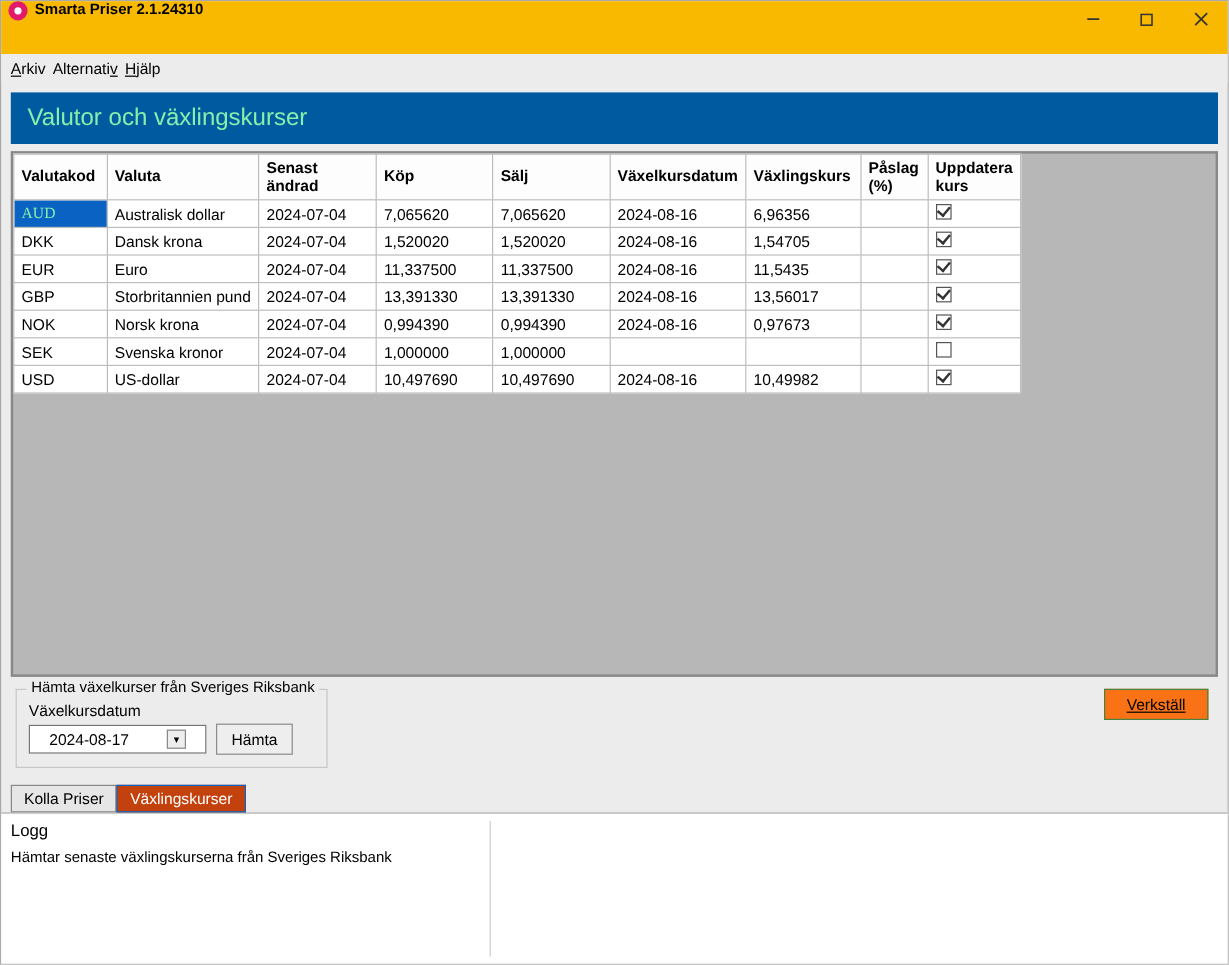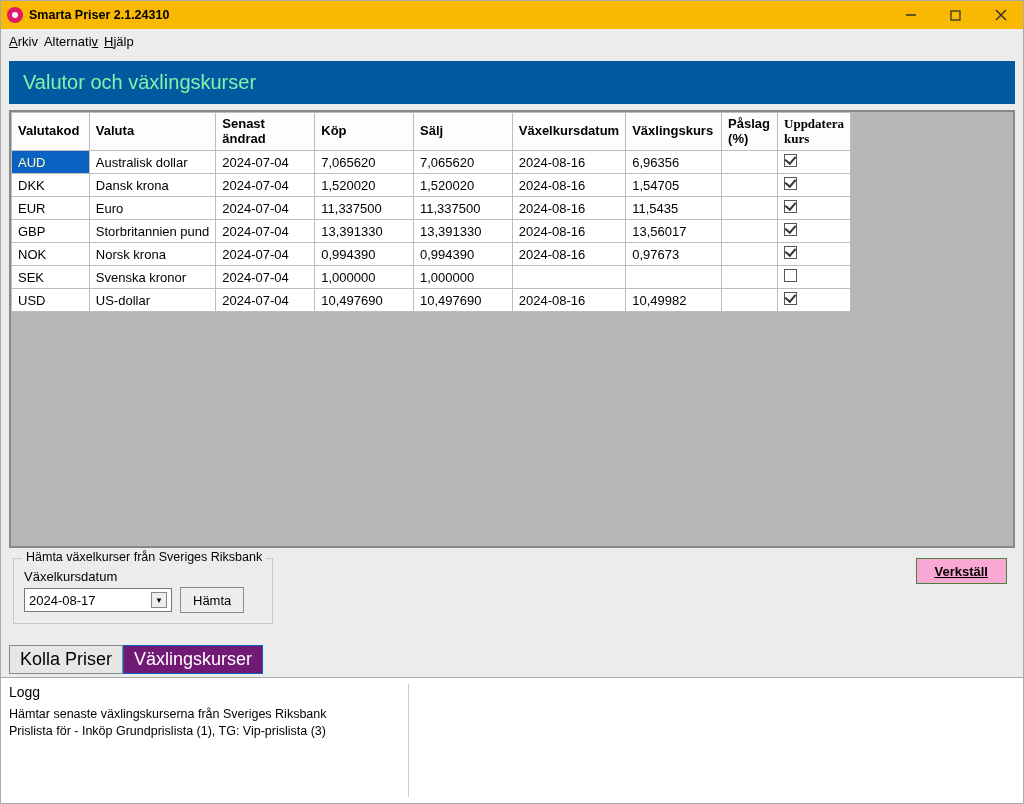--- a/index.html
+++ b/index.html
@@ -1,60 +1,60 @@
 <!DOCTYPE html>
 <html><head>
 <meta charset="utf-8">
 <style>
   * { box-sizing: border-box; }
   html, body { margin:0; padding:0; font-family: "Segoe UI", Tahoma, sans-serif; font-size:13px; color:#000; background:#fff; }
   .window { width:1024px; height:804px; background:#ececec; display:flex; flex-direction:column; border:1px solid #aaa; }
-  .titlebar { height:28px; background:#f9b900; display:flex; align-items:center; padding:0 0 0 6px; font-size:12.5px; font-weight:600; }
+  .titlebar { height:44px; background:#f9b900; display:flex; align-items:flex-start; padding:0 0 0 6px; font-size:12.5px; font-weight:600; }
   .titlebar .app-icon { width:16px; height:16px; border-radius:50%; background:#e11a6a; display:inline-flex; align-items:center; justify-content:center; margin-right:6px; }
   .titlebar .app-icon::before { content:""; width:6px; height:6px; border-radius:50%; background:#fff; }
   .titlebar .spacer { flex:1; }
   .titlebar .win-btn { width:45px; height:30px; display:flex; align-items:center; justify-content:center; font-size:15px; cursor:default; }
   .titlebar .win-btn svg { stroke:#333; }
   .menubar { height:24px; background:#ececec; display:flex; align-items:center; padding:0 8px; gap:6px; font-size:13px; }
   .menubar .menu-item { cursor:default; }
   .menubar .menu-item .mn-first { text-decoration:underline; }
   .content { flex:1; display:flex; flex-direction:column; padding:8px 8px 0 8px; min-height:0; }
   .section-header { background:#005aa0; color:#86efac; font-size:20px; font-weight:400; padding:10px 14px; margin-bottom:6px; }
   .subhead { font-size:13px; margin:6px 4px 4px 4px; }
   .table-wrap { border:2px solid #888; background:#b7b7b7; height:438px; }
   table.grid { border-collapse:collapse; background:#fff; width:840px; }
   table.grid th, table.grid td { border:1px solid #bdbdbd; padding:3px 6px; font-size:13px; text-align:left; vertical-align:middle; white-space:nowrap; }
   table.grid th { background:#fdfdfd; font-weight:600; height:38px; line-height:1.15;margin-left:29px; }
   table.grid td { height:22px; }
-  table.grid tr.selected td.code { background:#0a63c2; color:#fef9c3; }
+  table.grid tr.selected td.code { background:#0a63c2; color:#86efac;font-family:Liberation Serif, serif; }
   .col-code { width:78px; }
   .col-valuta { width:124px; }
   .col-date { width:100px; }
   .col-val { width:100px; }
   .col-vkdatum { width:98px; }
   .col-vkurs { width:96px; }
   .col-paslag { width:56px; }
-  .col-upd { width:70px; text-align:center;font-family:Liberation Serif, serif; }
+  .col-upd { width:70px; text-align:center; }
   .chk { display:inline-block; width:13px; height:13px; border:1px solid #555; position:relative; }
   .chk.checked::after { content:""; position:absolute; left:2px; top:-1px; width:5px; height:8px; border:solid #333; border-width:0 2px 2px 0; transform:rotate(40deg); }
   .fetch-box { border:1px solid #c7c7c7; padding:6px 10px 10px 10px; margin:10px 4px 0 4px; width:260px; font-size:13px; position:relative; }
   .fetch-box .legend { position:absolute; top:-9px; left:8px; background:#ececec; padding:0 4px; font-size:12.5px; }
   .fetch-box .lbl { display:block; margin:4px 0 3px 0; }
   .fetch-box .row { display:flex; gap:8px; align-items:center; }
-  .date-input { width:148px; height:24px; border:1px solid #777; background:#fff; display:flex; align-items:center; padding:0 4px; justify-content:space-between; }
+  .date-input { width:148px; height:24px; border:1px solid #777; background:#fff; display:flex; align-items:center; padding:0 16px; justify-content:space-between; }
   .date-input .dd { width:16px; height:16px; border:1px solid #888; background:#eee; display:flex; align-items:center; justify-content:center; font-size:9px; }
   .btn { border:1px solid #8a8a8a; background:#eee; padding:4px 12px; font-size:13px; cursor:default; height:26px; display:inline-flex; align-items:center; }
-  .btn.green { background:#f9a8d4; border:1px solid #4a8040; padding:5px 18px; font-weight:700; }
+  .btn.green { background:#f97316; border:1px solid #4a8040; padding:5px 18px; font-weight:400; }
   .btn.green span { text-decoration:underline; }
   .lower-row { display:flex; align-items:flex-start;gap:28px; }
   .lower-row .spacer { flex:1; }
   .verkstall-wrap { margin:10px 8px 0 0; }
   .tabs { margin-top:12px; display:flex; align-items:flex-end; height:24px; }
-  .tab { border:1px solid #888; padding:3px 10px; font-size:18px; background:#e6e6e6; cursor:default; position:relative; top:14px; }
-  .tab.active { background:#701a75; color:#fff; border-color:#0a63c2;margin-top:48px; }
+  .tab { border:1px solid #888; padding:3px 10px; font-size:13px; background:#e6e6e6; cursor:default; position:relative; top:1px; }
+  .tab.active { background:#c2410c; color:#fff; border-color:#0a63c2;margin-top:48px; }
   .log-panel { border-top:1px solid #aaa; background:#fff; flex:0 0 126px; display:flex; padding:6px 8px; }
   .log-panel .log-title { font-size:14px; margin-bottom:6px; }
   .log-panel .log-left { width:400px; border-right:1px solid #ccc; padding-right:8px; }
   .log-panel .log-line { font-size:12.5px; line-height:1.35; }
   td.center { text-align:center; }
 </style>
 </head>
 <body>
 
 <div class="window">
@@ -211,16 +211,15 @@
     <div class="tabs">
       <div class="tab">Kolla Priser</div>
       <div class="tab active">Växlingskurser</div>
     </div>
   </div>
 
   <div class="log-panel">
     <div class="log-left">
       <div class="log-title">Logg</div>
       <div class="log-line">Hämtar senaste växlingskurserna från Sveriges Riksbank</div>
-      <div class="log-line">Prislista för - Inköp Grundprislista (1), TG: Vip-prislista (3)</div>
     </div>
   </div>
 </div>
 
 </body></html>

